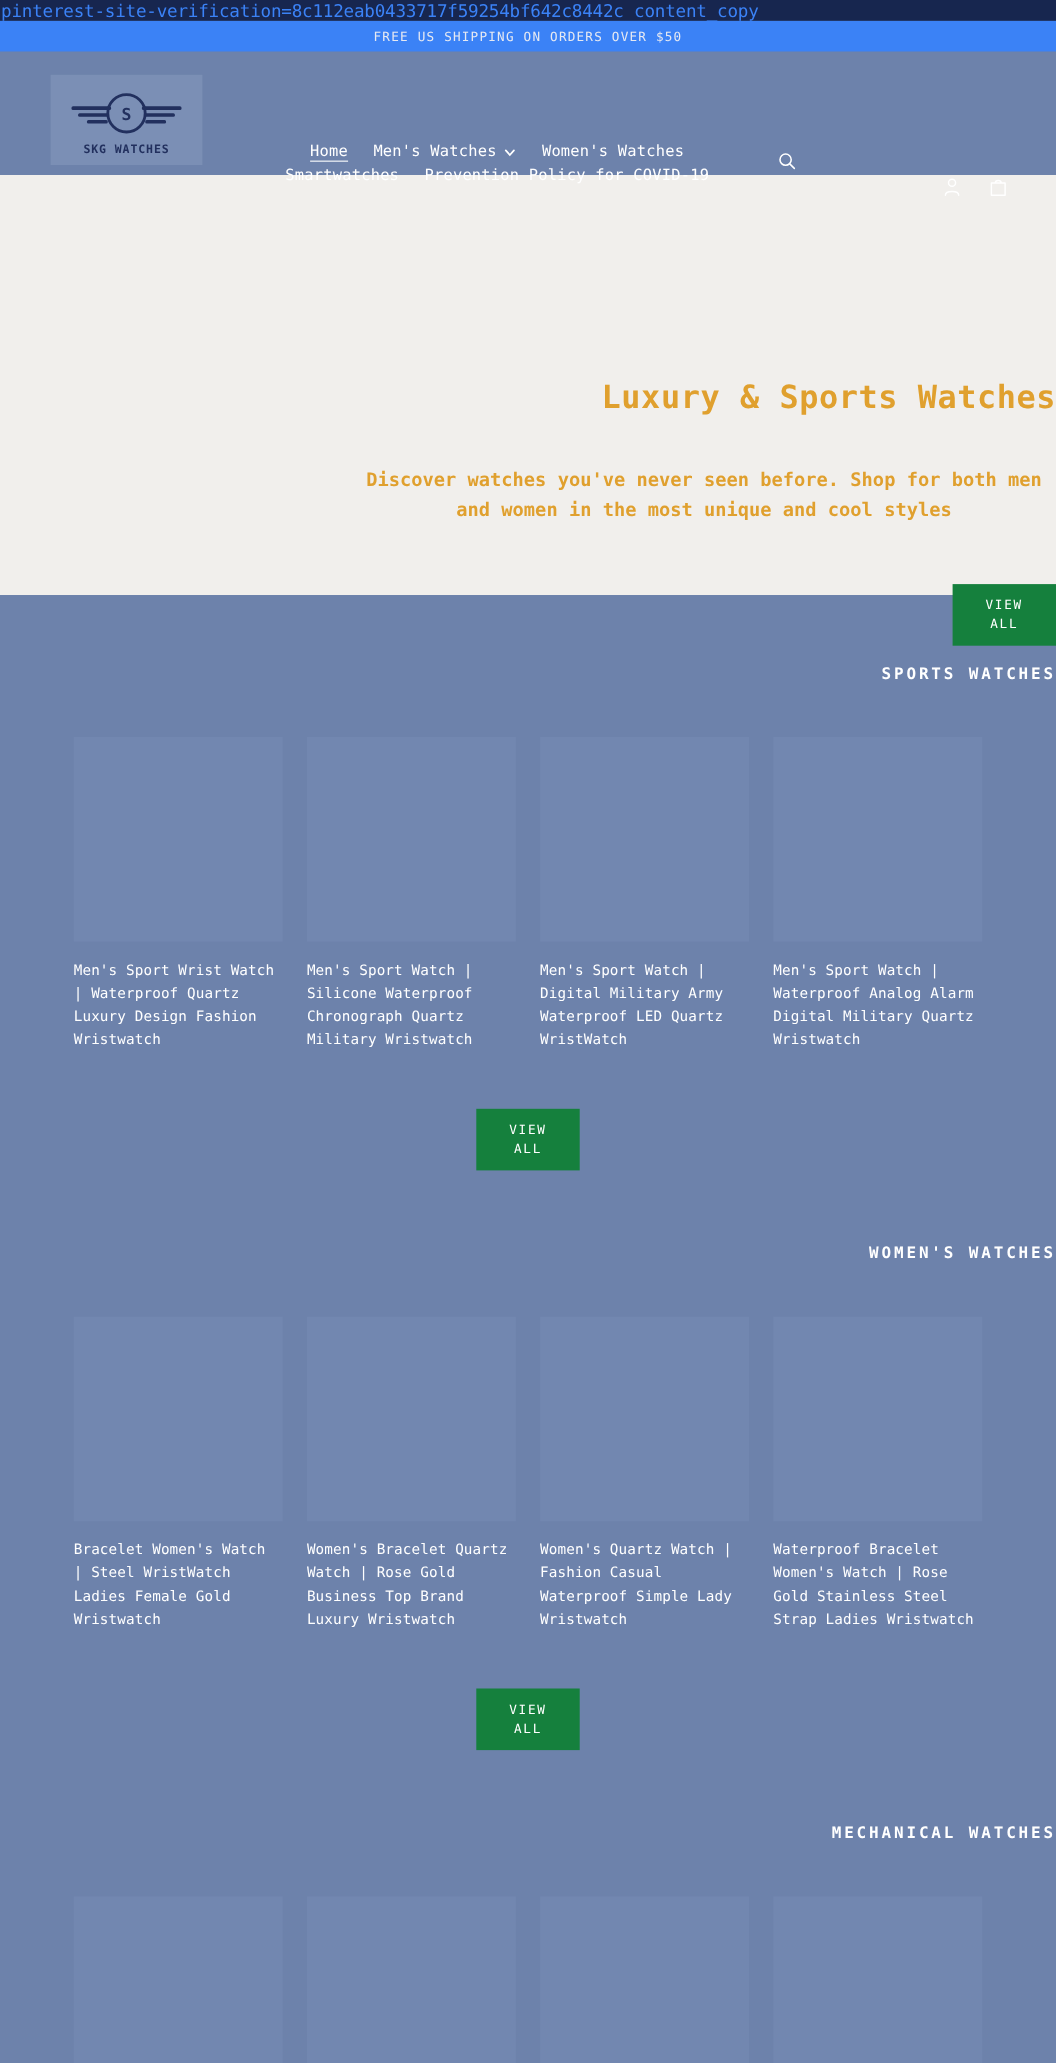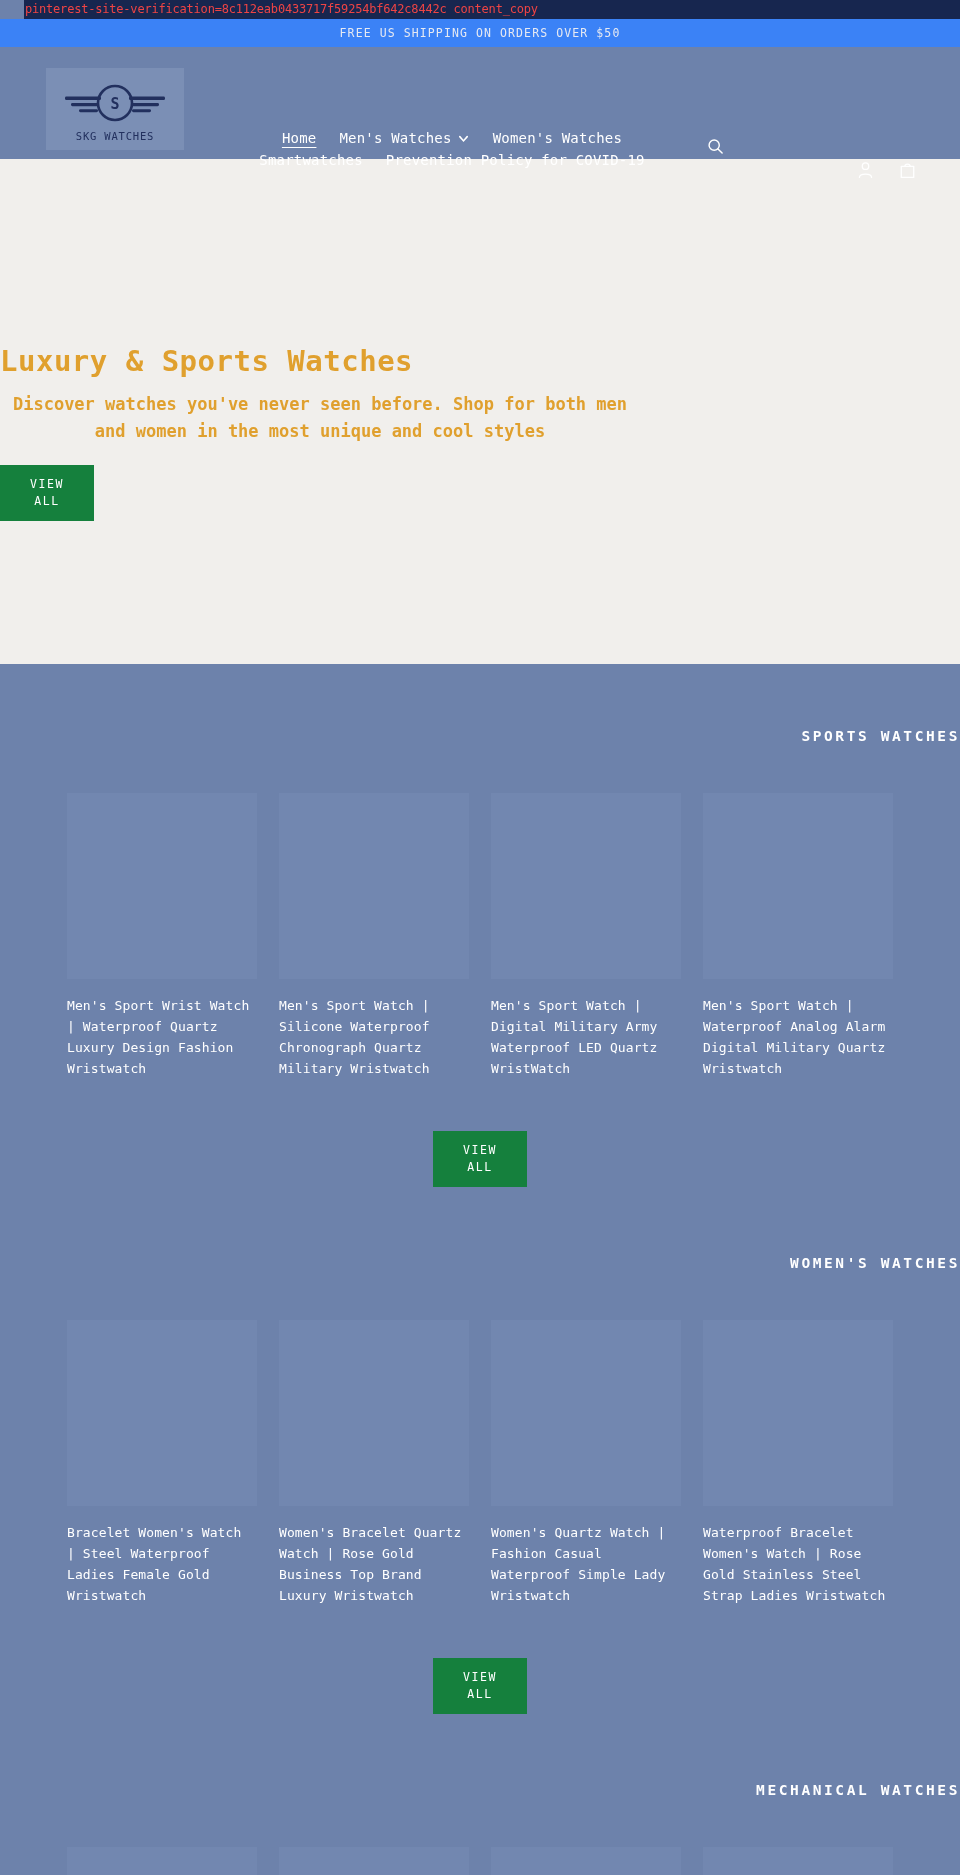--- a/index.html
+++ b/index.html
@@ -7,29 +7,28 @@
     width: 960px;
     background: #6d82ab;
     font-family: "DejaVu Sans Mono", "Liberation Mono", monospace;
   }
   body { width: 960px; overflow-x: hidden; }
 
   
   .verif-bar {
     height: 19px;
     background: #17264f;
-    color: #ef4444;
-    font-size: 12px;
+    color: #3b82f6;
+    font-size: 16px;
     line-height: 19px;
     letter-spacing: -0.2px;
     white-space: nowrap;
     overflow: hidden;
     padding-left: 1px;
     font-family: "DejaVu Sans Mono", "Liberation Mono", monospace;
-    margin-left: 24px;
   }
 
   
   .announce-bar {
     height: 28px;
     background: #3b82f6;
     color: #e6e9f2;
     display: flex;
     align-items: center;
     justify-content: center;
@@ -53,21 +52,21 @@
     height: 82px;
     background: #7b8fb5;
     display: flex;
     flex-direction: column;
     align-items: center;
     justify-content: center;
   }
   .logo-mark { width: 132px; height: 56px; display:block; }
   .logo-text {
     font-size: 10.5px;
-    font-weight: normal;
+    font-weight: bold;
     letter-spacing: 0.8px;
     color: #22305e;
     margin-top: -2px;
     font-family: "DejaVu Sans Mono","Liberation Mono",monospace;
   }
 
   .nav-block {
     position: absolute;
     left: 232px;
     top: 80px;
@@ -100,26 +99,27 @@
   .search-btn { position: absolute; left: 700px; top: 84px; width:30px; height:30px;
     display:flex;align-items:center;justify-content:center;cursor:pointer;color:#fff;}
   .acct-btn { position:absolute; left:850px; top:108px; width:30px;height:30px;
     display:flex;align-items:center;justify-content:center;cursor:pointer;color:#fff;}
   .cart-btn { position:absolute; left:892px; top:108px; width:30px;height:30px;
     display:flex;align-items:center;justify-content:center;cursor:pointer;color:#fff;}
 
   
   .hero {
     background: #f1efec;
-    height: 505px;
+    height: 382px;
     display: flex;
     flex-direction: column;
-    align-items: flex-start;
+    align-items: flex-end;
     justify-content: flex-start;
     padding-top: 185px;
+    gap: 33px;
   }
   .hero-title {
     color: #e0a02e;
     font-size: 29px;
     font-weight: bold;
     letter-spacing: 0.5px;
     text-align: center;
     margin-bottom: 13px;
   }
   .hero-sub {
@@ -291,21 +291,21 @@
       <button class="btn-view">VIEW
 ALL</button>
     </div>
   </section>
 
   <section class="section">
     <h2 class="section-title">WOMEN'S WATCHES</h2>
     <div class="grid">
       <a class="card">
         <div class="card-img"></div>
-        <div class="card-title">Bracelet Women's Watch | Steel Waterproof Ladies Female Gold Wristwatch</div>
+        <div class="card-title">Bracelet Women's Watch | Steel WristWatch Ladies Female Gold Wristwatch</div>
       </a>
       <a class="card">
         <div class="card-img"></div>
         <div class="card-title">Women's Bracelet Quartz Watch | Rose Gold Business Top Brand Luxury Wristwatch</div>
       </a>
       <a class="card">
         <div class="card-img"></div>
         <div class="card-title">Women's Quartz Watch | Fashion Casual Waterproof Simple Lady Wristwatch</div>
       </a>
       <a class="card">

